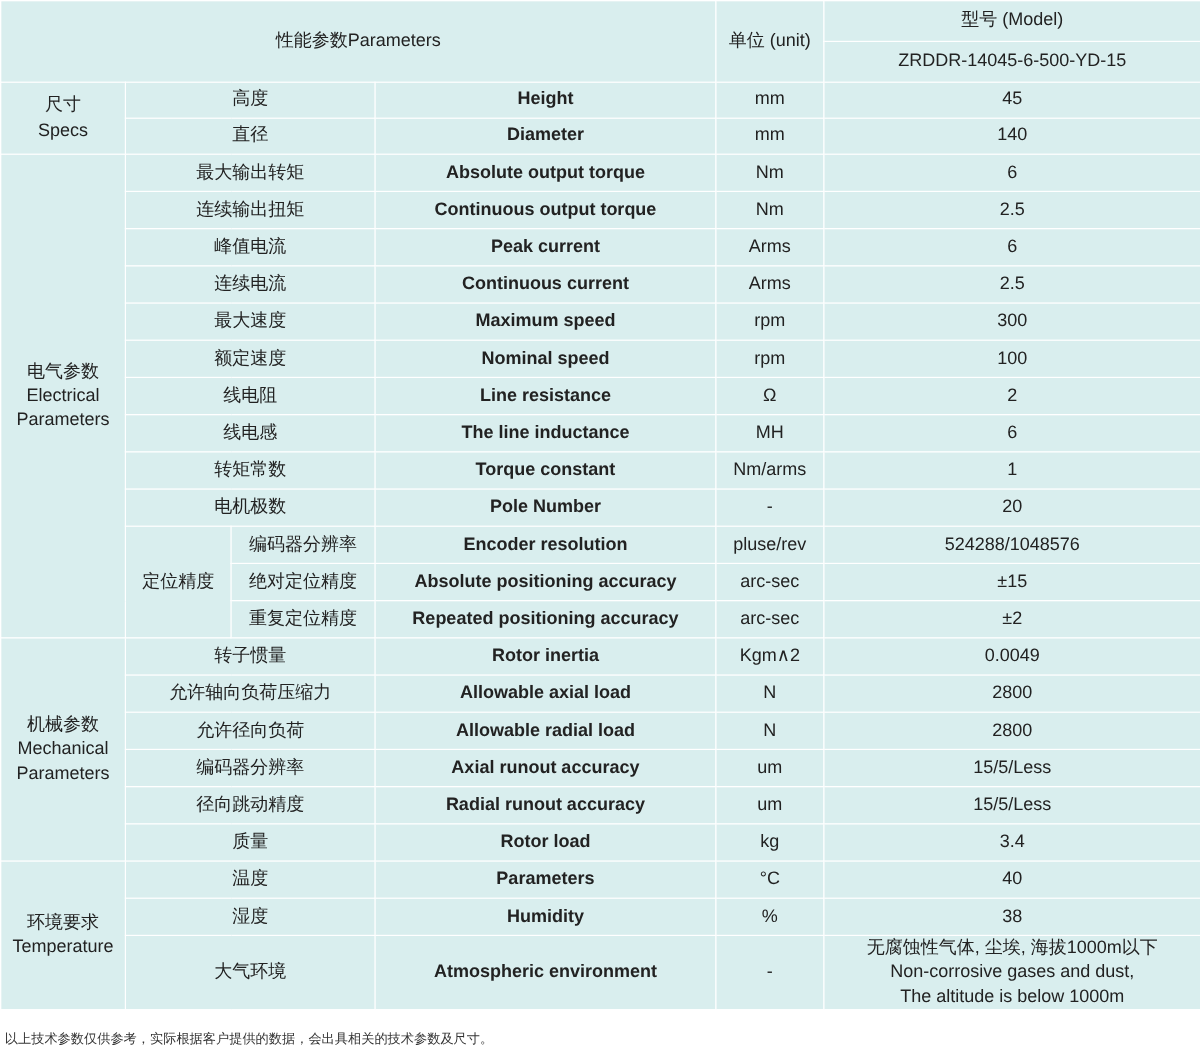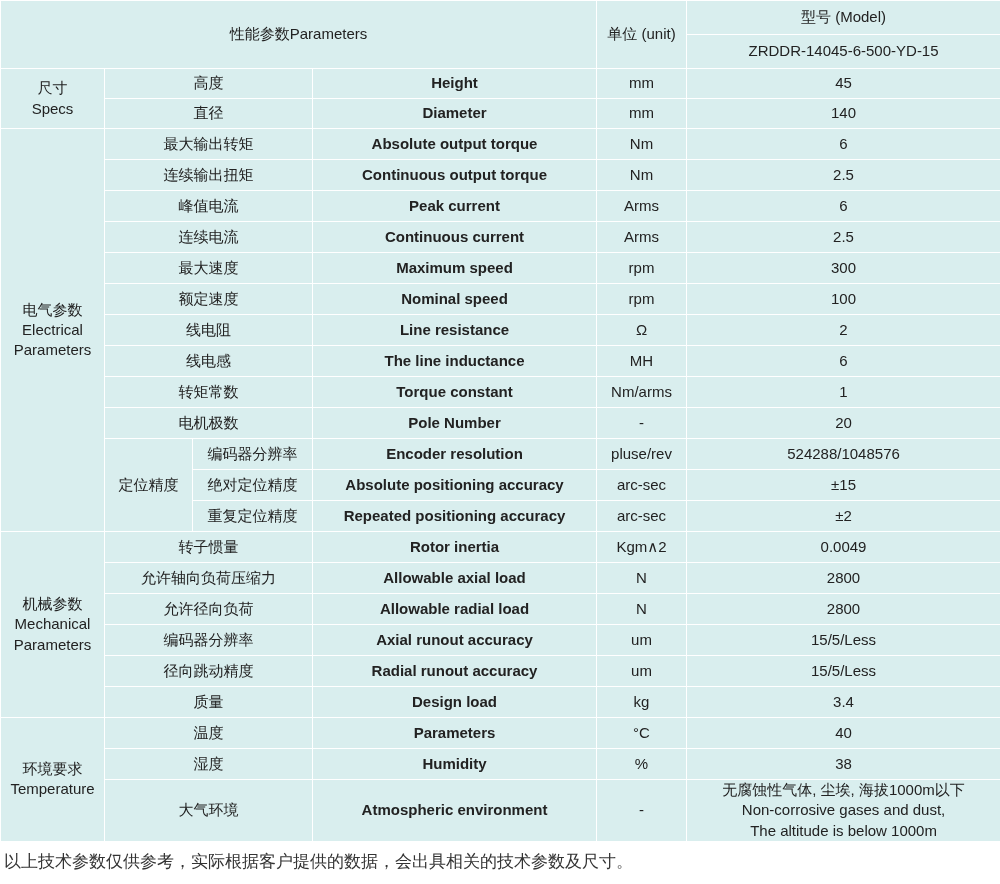--- a/index.html
+++ b/index.html
@@ -58,22 +58,22 @@
   td.cn { text-align: center; margin-top: 27px; }
   td.en { text-align: left; padding-left: 12px; font-weight: bold; }
   td.val { }
   tr.row td { height: 31px; }
   tr.row-spec td { height: 30px; }
   td.multi {
     line-height: 1.45;
     padding: 8px 6px;
   }
   .footnote {
-    padding: 6px 0 0 4px;
-    font-size: 17px;
+    padding: 16px 0 0 4px;
+    font-size: 11px;
     color: #333333;
     line-height: 1.6;
   }
   .footnote div { white-space: nowrap; }
   .nowrap { white-space: nowrap; }
 </style>
 </head>
 <body>
 
 <div id="sheet">
@@ -231,21 +231,21 @@
         <td class="val">15/5/Less</td>
       </tr>
       <tr class="row">
         <td class="cn" colspan="2">径向跳动精度</td>
         <td class="en">Radial runout accuracy</td>
         <td>um</td>
         <td class="val">15/5/Less</td>
       </tr>
       <tr class="row">
         <td class="cn" colspan="2">质量</td>
-        <td class="en">Design load</td>
+        <td class="en">Rotor load</td>
         <td>kg</td>
         <td class="val">3.4</td>
       </tr>
 
       <tr class="row">
         <td class="group" rowspan="3">
           <span>环境要求</span><br>
           <span>Temperature</span>
         </td>
         <td class="cn" colspan="2">温度</td>

